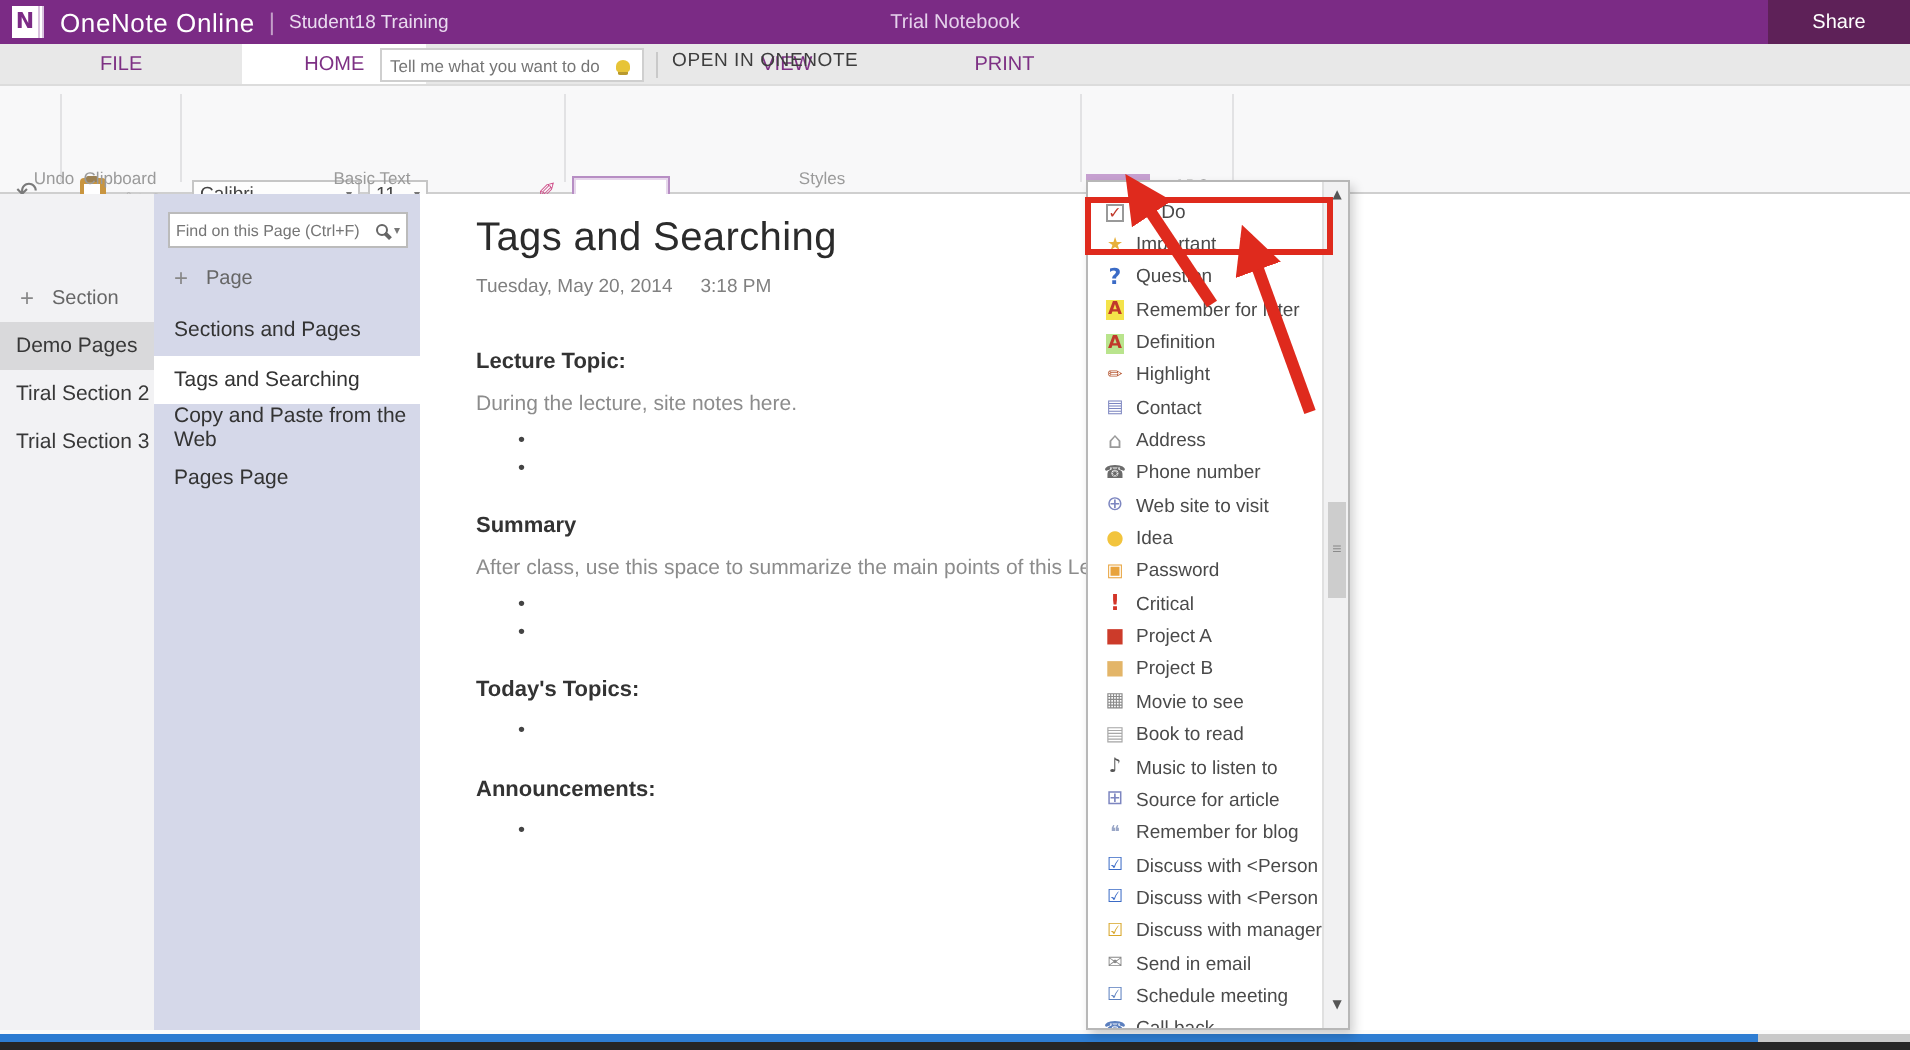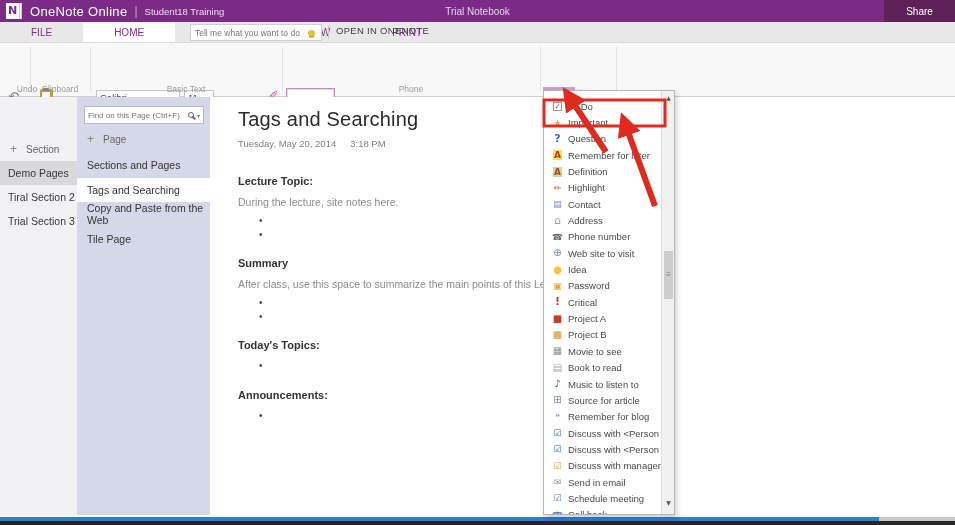--- a/index.html
+++ b/index.html
@@ -17,21 +17,21 @@
   .appname { margin-left:30px; font-size:13px; letter-spacing:.3px; }
   .topsep { margin:0 7px; color:rgba(255,255,255,.55); font-size:12px; }
   .account { font-size:9.5px; color:#eadcf0; }
   .nbtitle { position:absolute; left:0; right:0; text-align:center; font-size:10px; color:#e6d2ec; }
   .sharebtn { position:absolute; right:0; top:0; width:71px; height:22px; background:#5e2158;
               border:none; color:#fff; font-size:10px; font-family:inherit; cursor:pointer; }
 
   
   .tabrow { position:absolute; left:0; top:22px; width:955px; height:21px; background:#e8e8e8;
             border-bottom:1px solid #dcdcdc; display:flex; align-items:stretch; }
-  .tab { font-size:10px; color:#7d3084; padding:0 31px; display:flex; align-items:center; cursor:pointer; }
+  .tab { font-size:10px; color:#7d3084; padding:0 31px; display:flex; align-items:center; cursor:pointer;margin-left:19px; }
   .tab.active { background:#fff; }
   .tellme { position:absolute; left:190px; top:2px; width:132px; height:17px; background:#fff;
             border:1px solid #cfcfcf; display:flex; align-items:center; padding:0 4px; }
   .tellme input { border:none; outline:none; flex:1; font-size:8.5px; color:#555; min-width:0;
                   font-family:inherit; background:transparent; }
   .bulb { width:7px; height:6px; background:#e7c437; border-radius:50% 50% 30% 30%; display:inline-block;
           box-shadow:0 2.5px 0 -1px #b99a2e; margin-right:2px; }
   .tabdiv { position:absolute; left:328px; top:4px; height:13px; width:1px; background:#c9c9c9; }
   .openin { position:absolute; left:336px; top:0; height:17px; display:flex; align-items:center;
             font-size:9.5px; color:#3d3d3d; letter-spacing:.3px; cursor:pointer; }
@@ -224,21 +224,21 @@
     <span class="car2 ico" style="position:absolute;left:206px;top:71px">▾</span>
     <span class="fmt fc" style="left:216px;top:65px;width:13px;position:absolute">A</span>
     <span class="car2 ico" style="position:absolute;left:231px;top:71px">▾</span>
     <span class="ico" style="position:absolute;left:240px;top:67px;color:#c9c9c9;font-size:10px">⇤</span>
     <span class="ico" style="position:absolute;left:253px;top:67px;color:#777;font-size:10px">⇥</span>
     <span style="position:absolute;left:266px;top:68px"><span class="ial"></span></span>
     <span class="car2 ico" style="position:absolute;left:279px;top:71px">▾</span>
     <span class="glabel" style="left:90px;width:192px">Basic Text</span>
 
     <div id="styles-host"></div>
-    <span class="glabel" style="left:282px;width:258px">Phone</span>
+    <span class="glabel" style="left:282px;width:258px">Styles</span>
     <div class="stylebox sel" style="left: 286px;">
         <div class="smp" style="color: rgb(34, 34, 34); font-size: 10px;">AaBbCc</div>
         <div class="lb">Normal</div>
       </div>
       <div class="stylebox" style="left: 338px;">
         <div class="smp" style="color: rgb(63, 63, 63); font-size: 13px;">AaBbCc</div>
         <div class="lb">Heading 1</div>
       </div>
       <div class="stylebox" style="left: 389px;">
         <div class="smp" style="color: rgb(46, 116, 181); font-size: 12px;">AaBbCc</div>
@@ -291,21 +291,21 @@
       <span class="car ico">▾</span>
     </div>
     <div class="addrow">
       <span class="plus">+</span>
       <span>Page</span>
     </div>
     <div class="pagelist" id="pages-host">
         <div class="pageitem">Sections and Pages</div>
         <div class="pageitem sel">Tags and Searching</div>
         <div class="pageitem">Copy and Paste from the Web</div>
-        <div class="pageitem">Tile Page</div>
+        <div class="pageitem">Pages Page</div>
       </div>
   </div>
 
   <div class="content">
     <div class="ptitle">Tags and Searching</div>
     <div class="pdate">
       <span>Tuesday, May 20, 2014</span><span class="t">3:18 PM</span>
     </div>
     <div class="blocks" id="blocks-host">
         <div class="b-head">Lecture Topic:</div>

